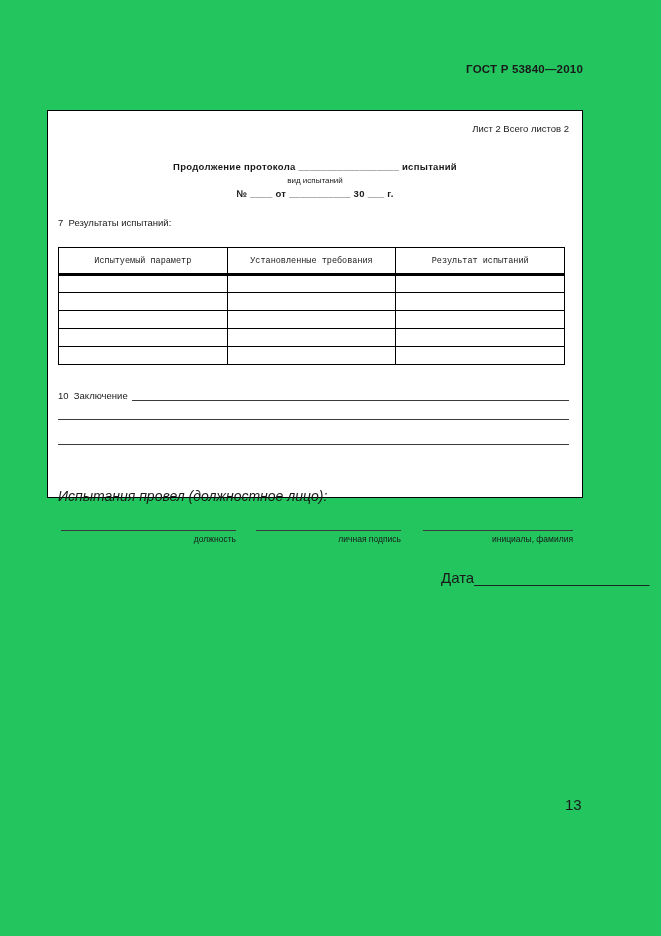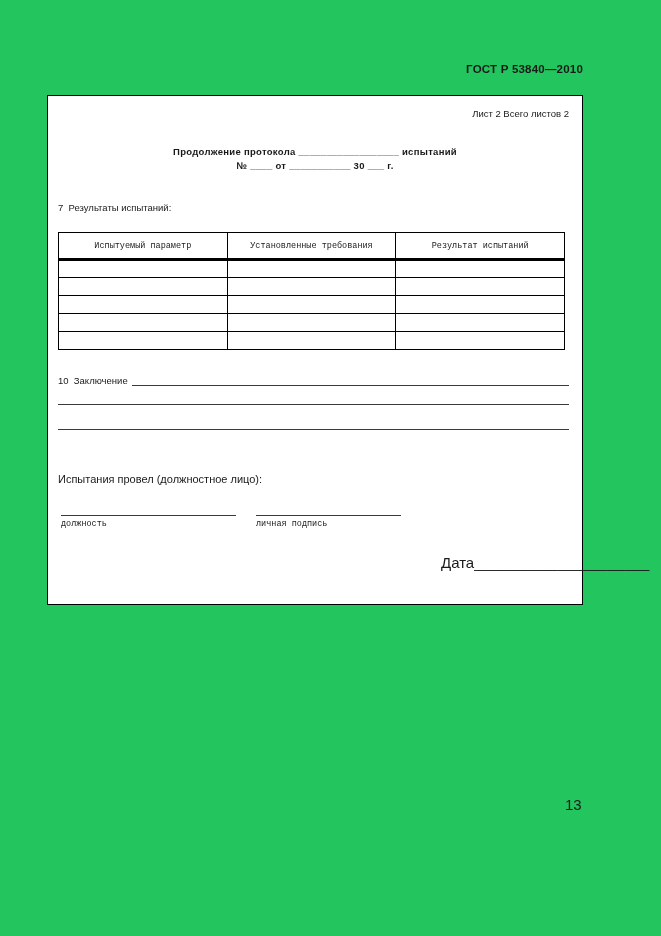--- a/index.html
+++ b/index.html
@@ -21,23 +21,23 @@
     top: 63px;
     right: 78px;
     font-size: 11.5px;
     font-weight: bold;
     letter-spacing: 0.2px;
   }
 
   .sheet {
     position: absolute;
     left: 47px;
-    top: 95px;
+    top: 110px;
     width: 536px;
-    height: 510px;
+    height: 388px;
     border: 1.5px solid #000;
     background: #fff;
   }
 
   .sheet-info {
     position: absolute;
     top: 12px;
     right: 13px;
     font-size: 9.5px;
   }
@@ -117,28 +117,28 @@
     right: 13px;
     border-top: 1px solid #3a3a3a;
   }
   .rule-2 { top: 308px; }
   .rule-3 { top: 333px; }
 
   .tester-label {
     position: absolute;
     top: 377px;
     left: 10px;
-    font-size: 11px;
+    font-size: 14px;
+    font-style: italic;
   }
 
   .sig {
     position: absolute;
     top: 412px;
-    text-align: left;
-    font-family: Liberation Mono, monospace;
+    text-align: right;
   }
   .sig-1 { left: 13px;  width: 175px; }
   .sig-2 { left: 208px; width: 145px; }
   .sig-3 { left: 375px; width: 150px; }
   .sig-line {
     height: 8px;
     border-bottom: 1px solid #3a3a3a;
   }
   .sig-caption {
     padding-top: 3px;
@@ -165,20 +165,21 @@
 <div class="page">
 
   <div class="doc-header txt">ГОСТ Р 53840—2010</div>
 
   <div class="sheet">
 
     <div class="sheet-info txt">Лист 2 Всего листов 2</div>
 
     <div class="title-block">
       <div class="title-line txt">Продолжение протокола __________________ испытаний</div>
+      <div class="title-caption txt">вид испытаний</div>
       <div class="number-line txt">№ ____ от ___________ 30 ___ г.</div>
     </div>
 
     <div class="sec9-label txt">7  Результаты испытаний:</div>
 
     <table class="results-table">
       <thead>
         <tr>
           <th>Испытуемый параметр</th>
           <th>Установленные требования</th>
@@ -224,20 +225,24 @@
     <div class="tester-label txt">Испытания провел (должностное лицо):</div>
 
     <div class="sig sig-1">
       <div class="sig-line"></div>
       <div class="sig-caption txt">должность</div>
     </div>
     <div class="sig sig-2">
       <div class="sig-line"></div>
       <div class="sig-caption txt">личная подпись</div>
     </div>
+    <div class="sig sig-3">
+      <div class="sig-line"></div>
+      <div class="sig-caption txt">инициалы, фамилия</div>
+    </div>
 
     <div class="date-line txt">Дата_____________________</div>
 
   </div>
 
   <div class="page-number txt">13</div>
 
 </div>
 
 </body></html>

